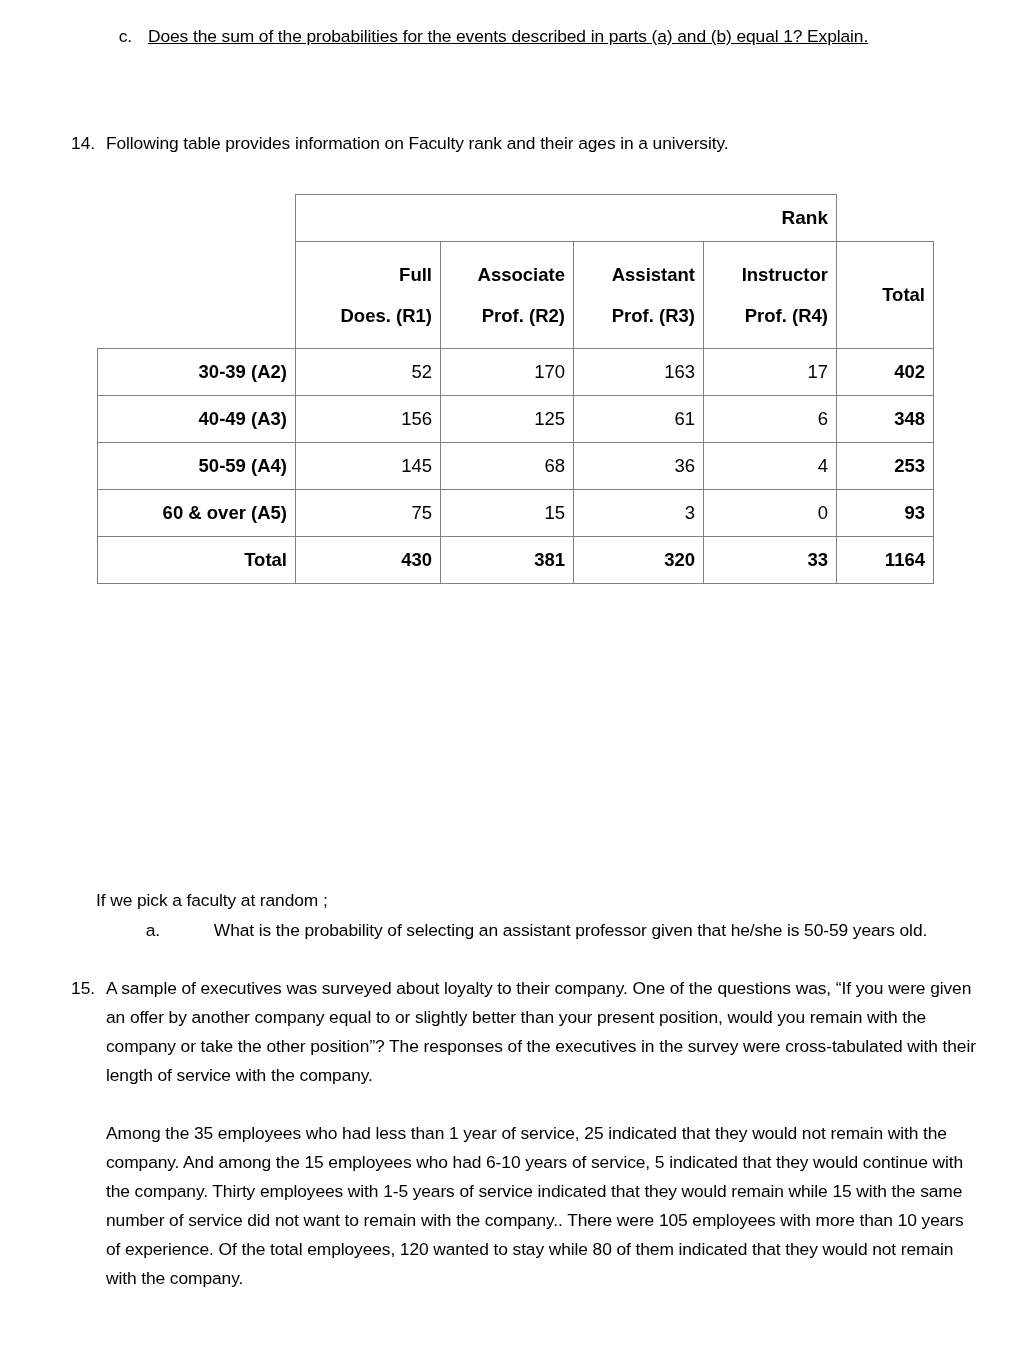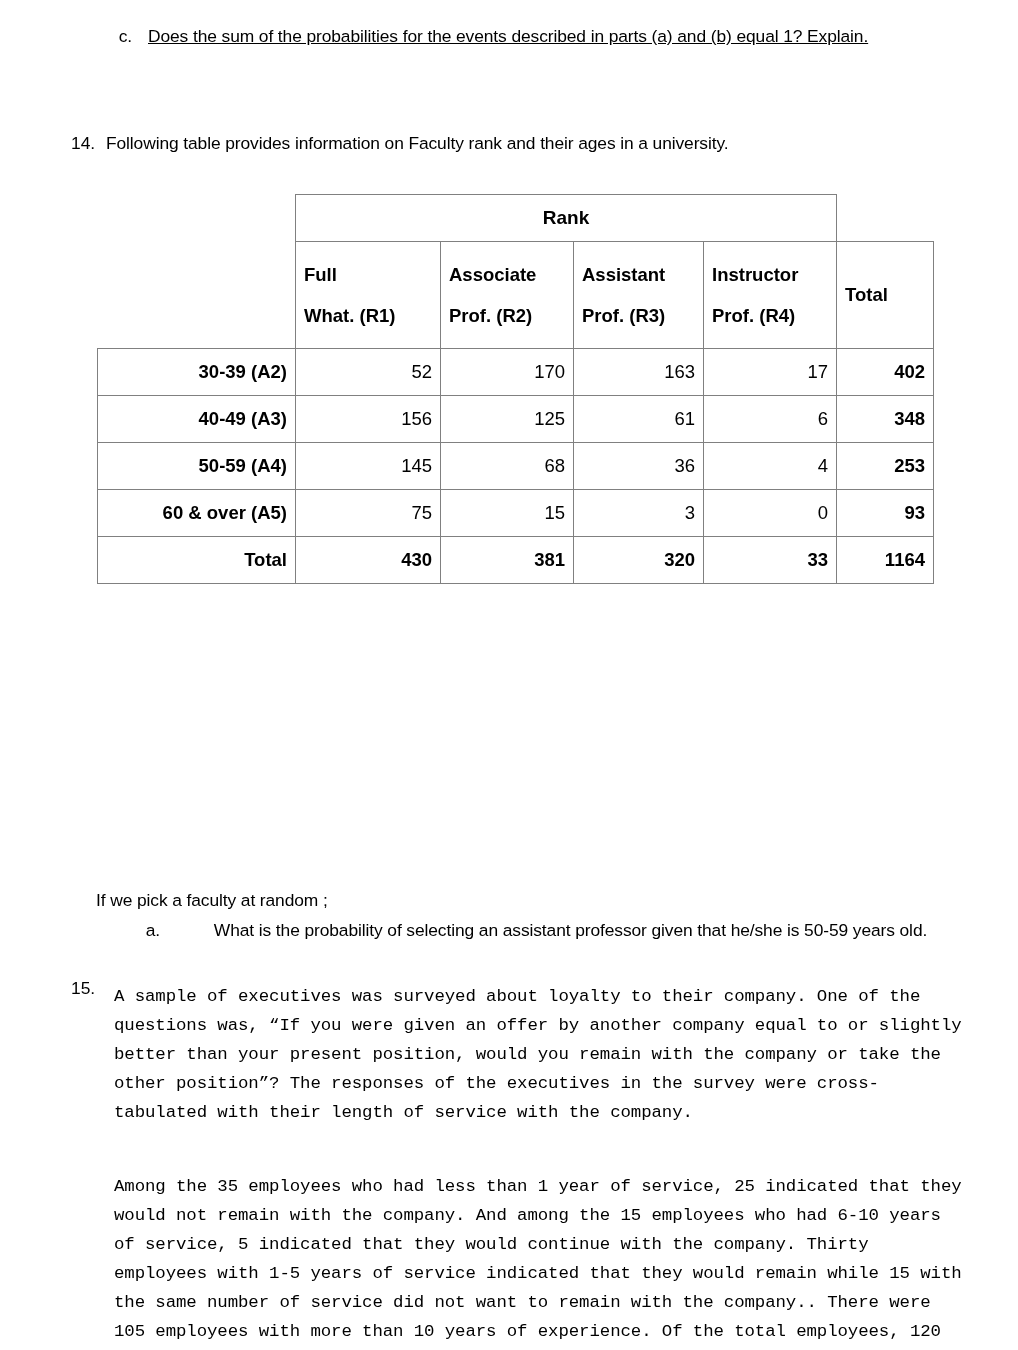--- a/index.html
+++ b/index.html
@@ -79,20 +79,21 @@
     font-size: 18px;
     color: #000000;
     table-layout: fixed;
   }
   table.rank-table td {
     border: 1px solid #808080;
     padding: 12px 8px;
     vertical-align: middle;
     box-sizing: border-box;
     height: 45px;
+    text-align: right;
   }
   
   table.rank-table td.blank {
     border: 0 none;
     background: transparent;
   }
   
   .col-label  { width: 198px; }
   .col-r1     { width: 145px; }
   .col-r2     { width: 133px; }
@@ -161,21 +162,21 @@
     position: absolute;
     left: 58px;
     top: 974px;
     width: 920px;
   }
   .item-15 .num { width: 37px; margin-right: 11px; }
   .item-15 .content { max-width: 872px; }
 
   .para-gap { height: 29px; }
 
-  .p-block { margin: 8px; font-family: Liberation Mono, monospace; }
+  .p-block { margin: 0; }
 </style>
 </head>
 <body>
 
 <div class="page">
 
   <div class="item-c numbered-item body-text">
     <div class="num">c.</div>
     <div class="content">Does the sum of the probabilities for the events described in parts (a) and (b) equal 1? Explain.</div>
   </div>
@@ -200,21 +201,21 @@
         <tr>
           <td class="blank"></td>
           <td class="hdr-rank" colspan="4">Rank</td>
           <td class="blank"></td>
         </tr>
 
         <tr>
           <td class="blank"></td>
           <td class="hdr-sub">
             <span>Full</span><br>
-            <span>What. (R1)</span>
+            <span>Does. (R1)</span>
           </td>
           <td class="hdr-sub">
             <span>Associate</span><br>
             <span>Prof. (R2)</span>
           </td>
           <td class="hdr-sub">
             <span>Assistant</span><br>
             <span>Prof. (R3)</span>
           </td>
           <td class="hdr-sub">

